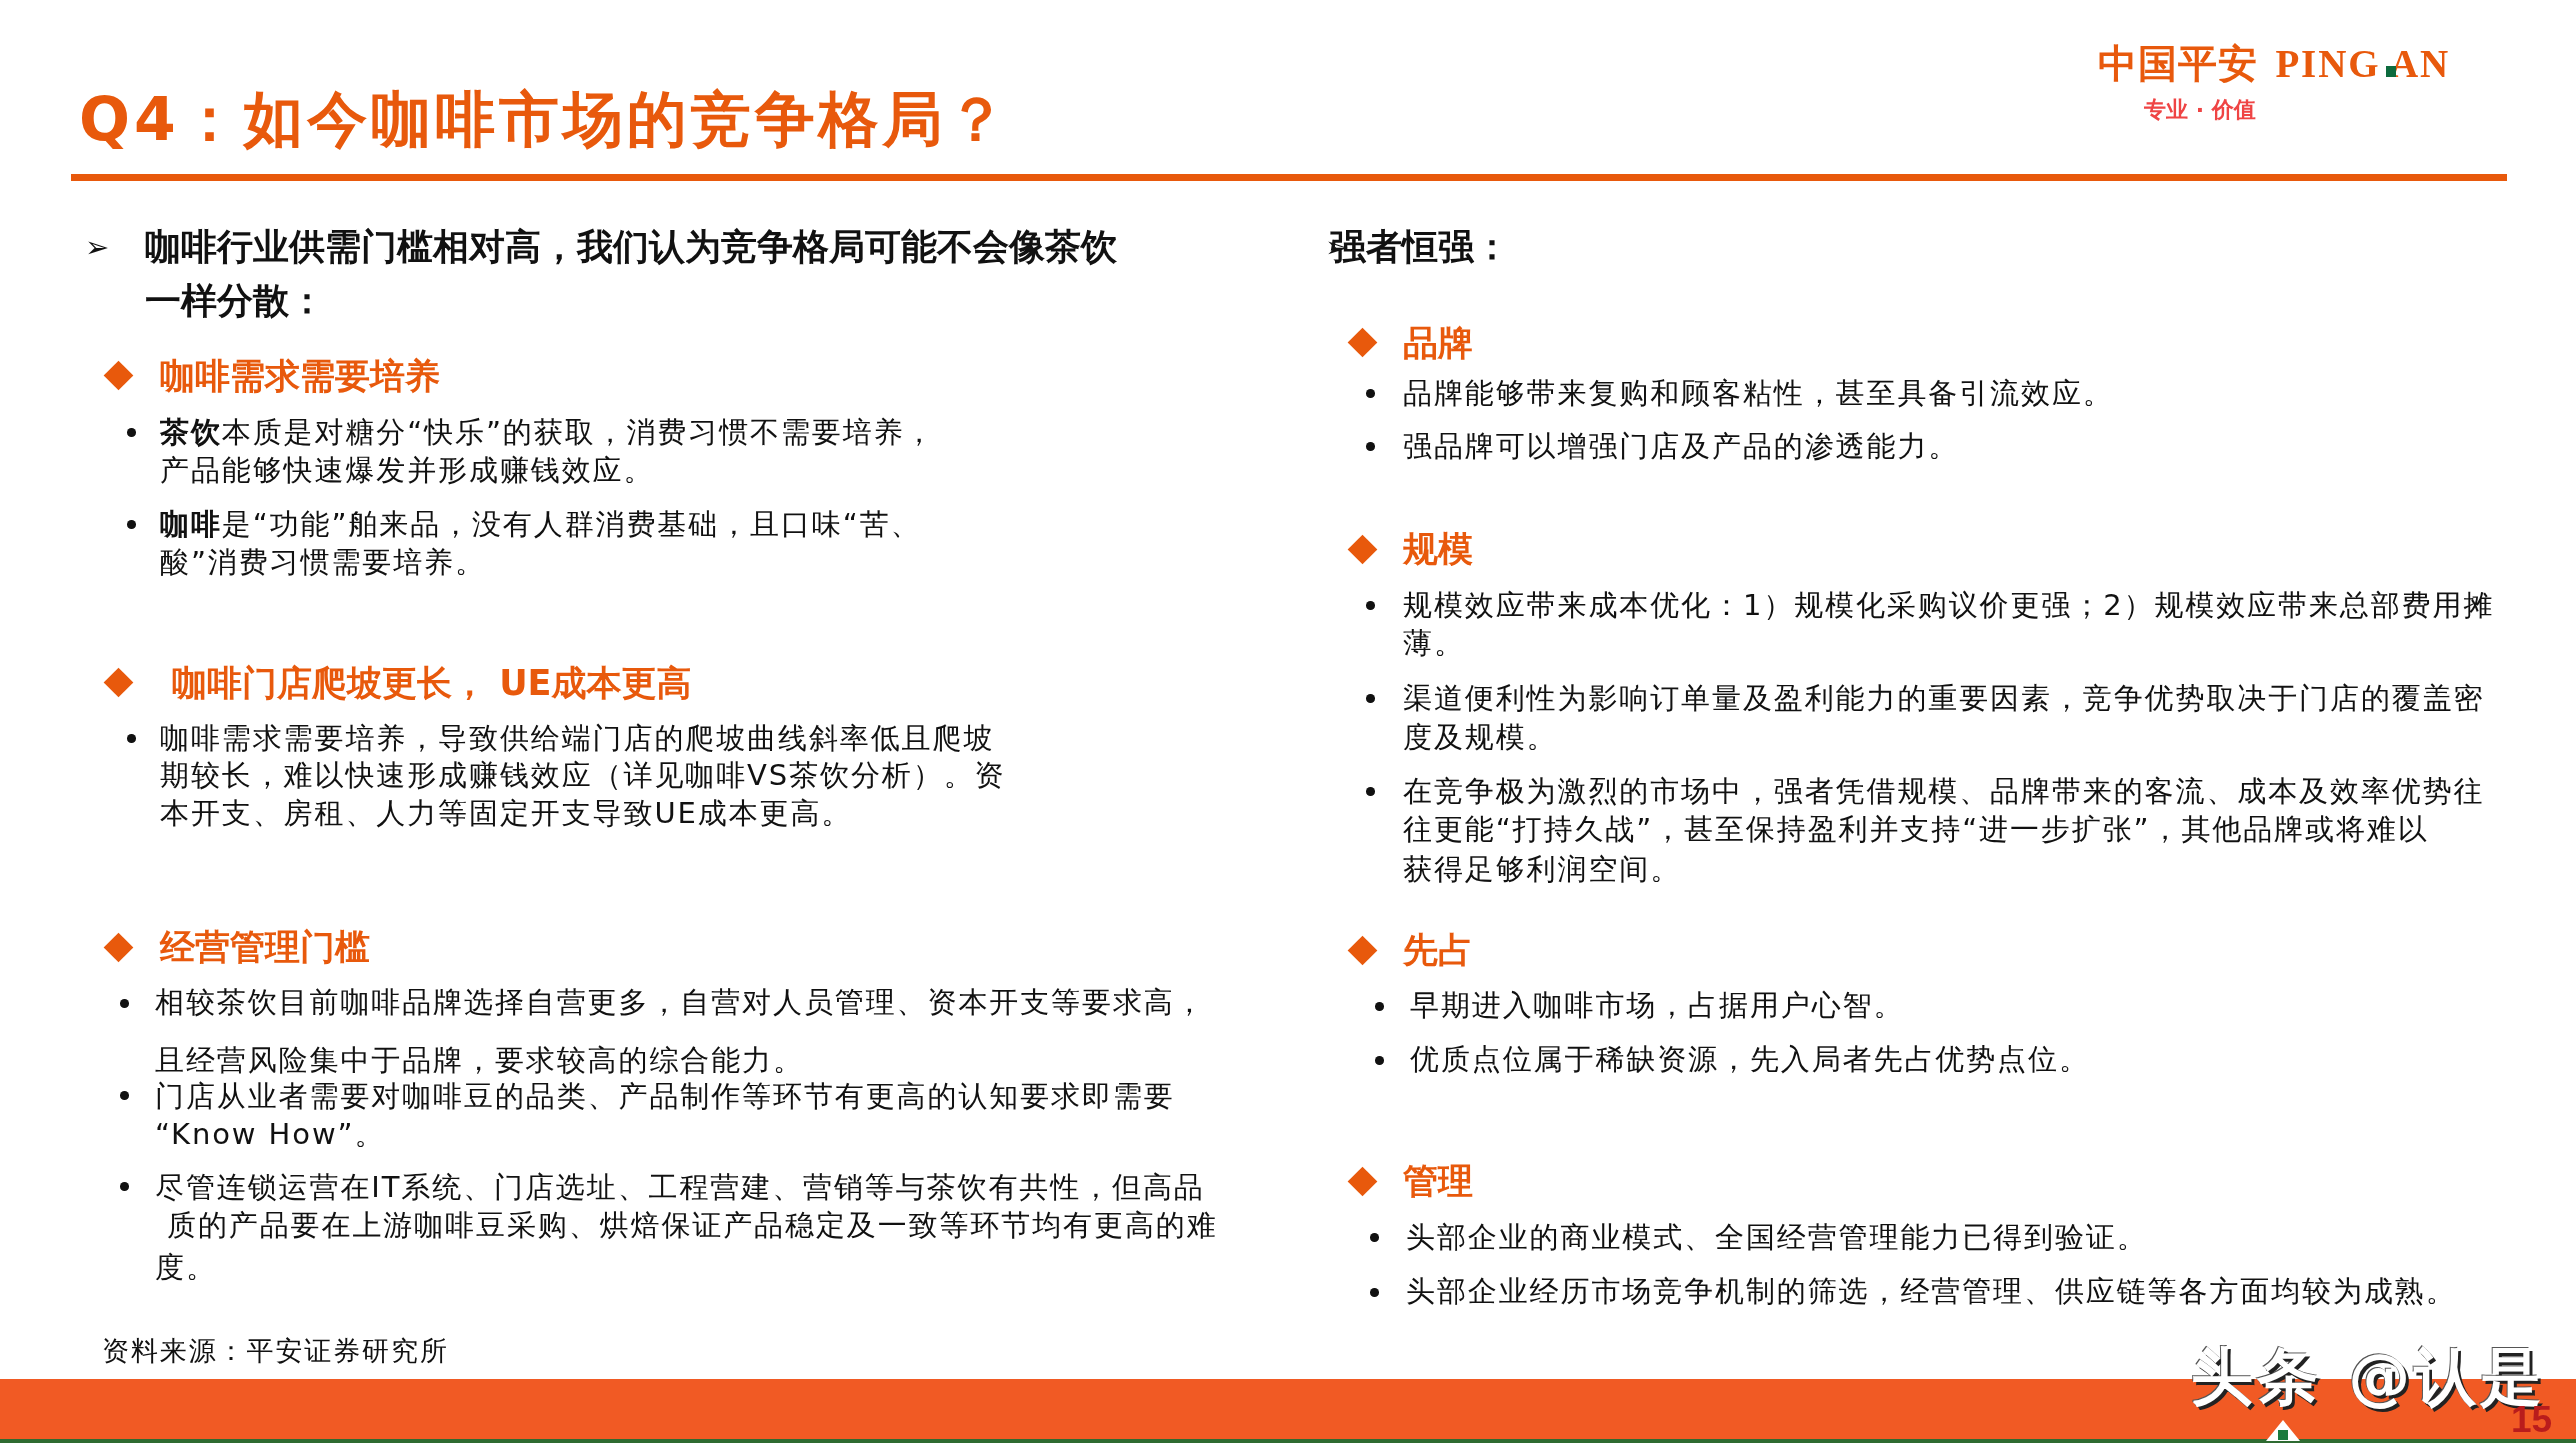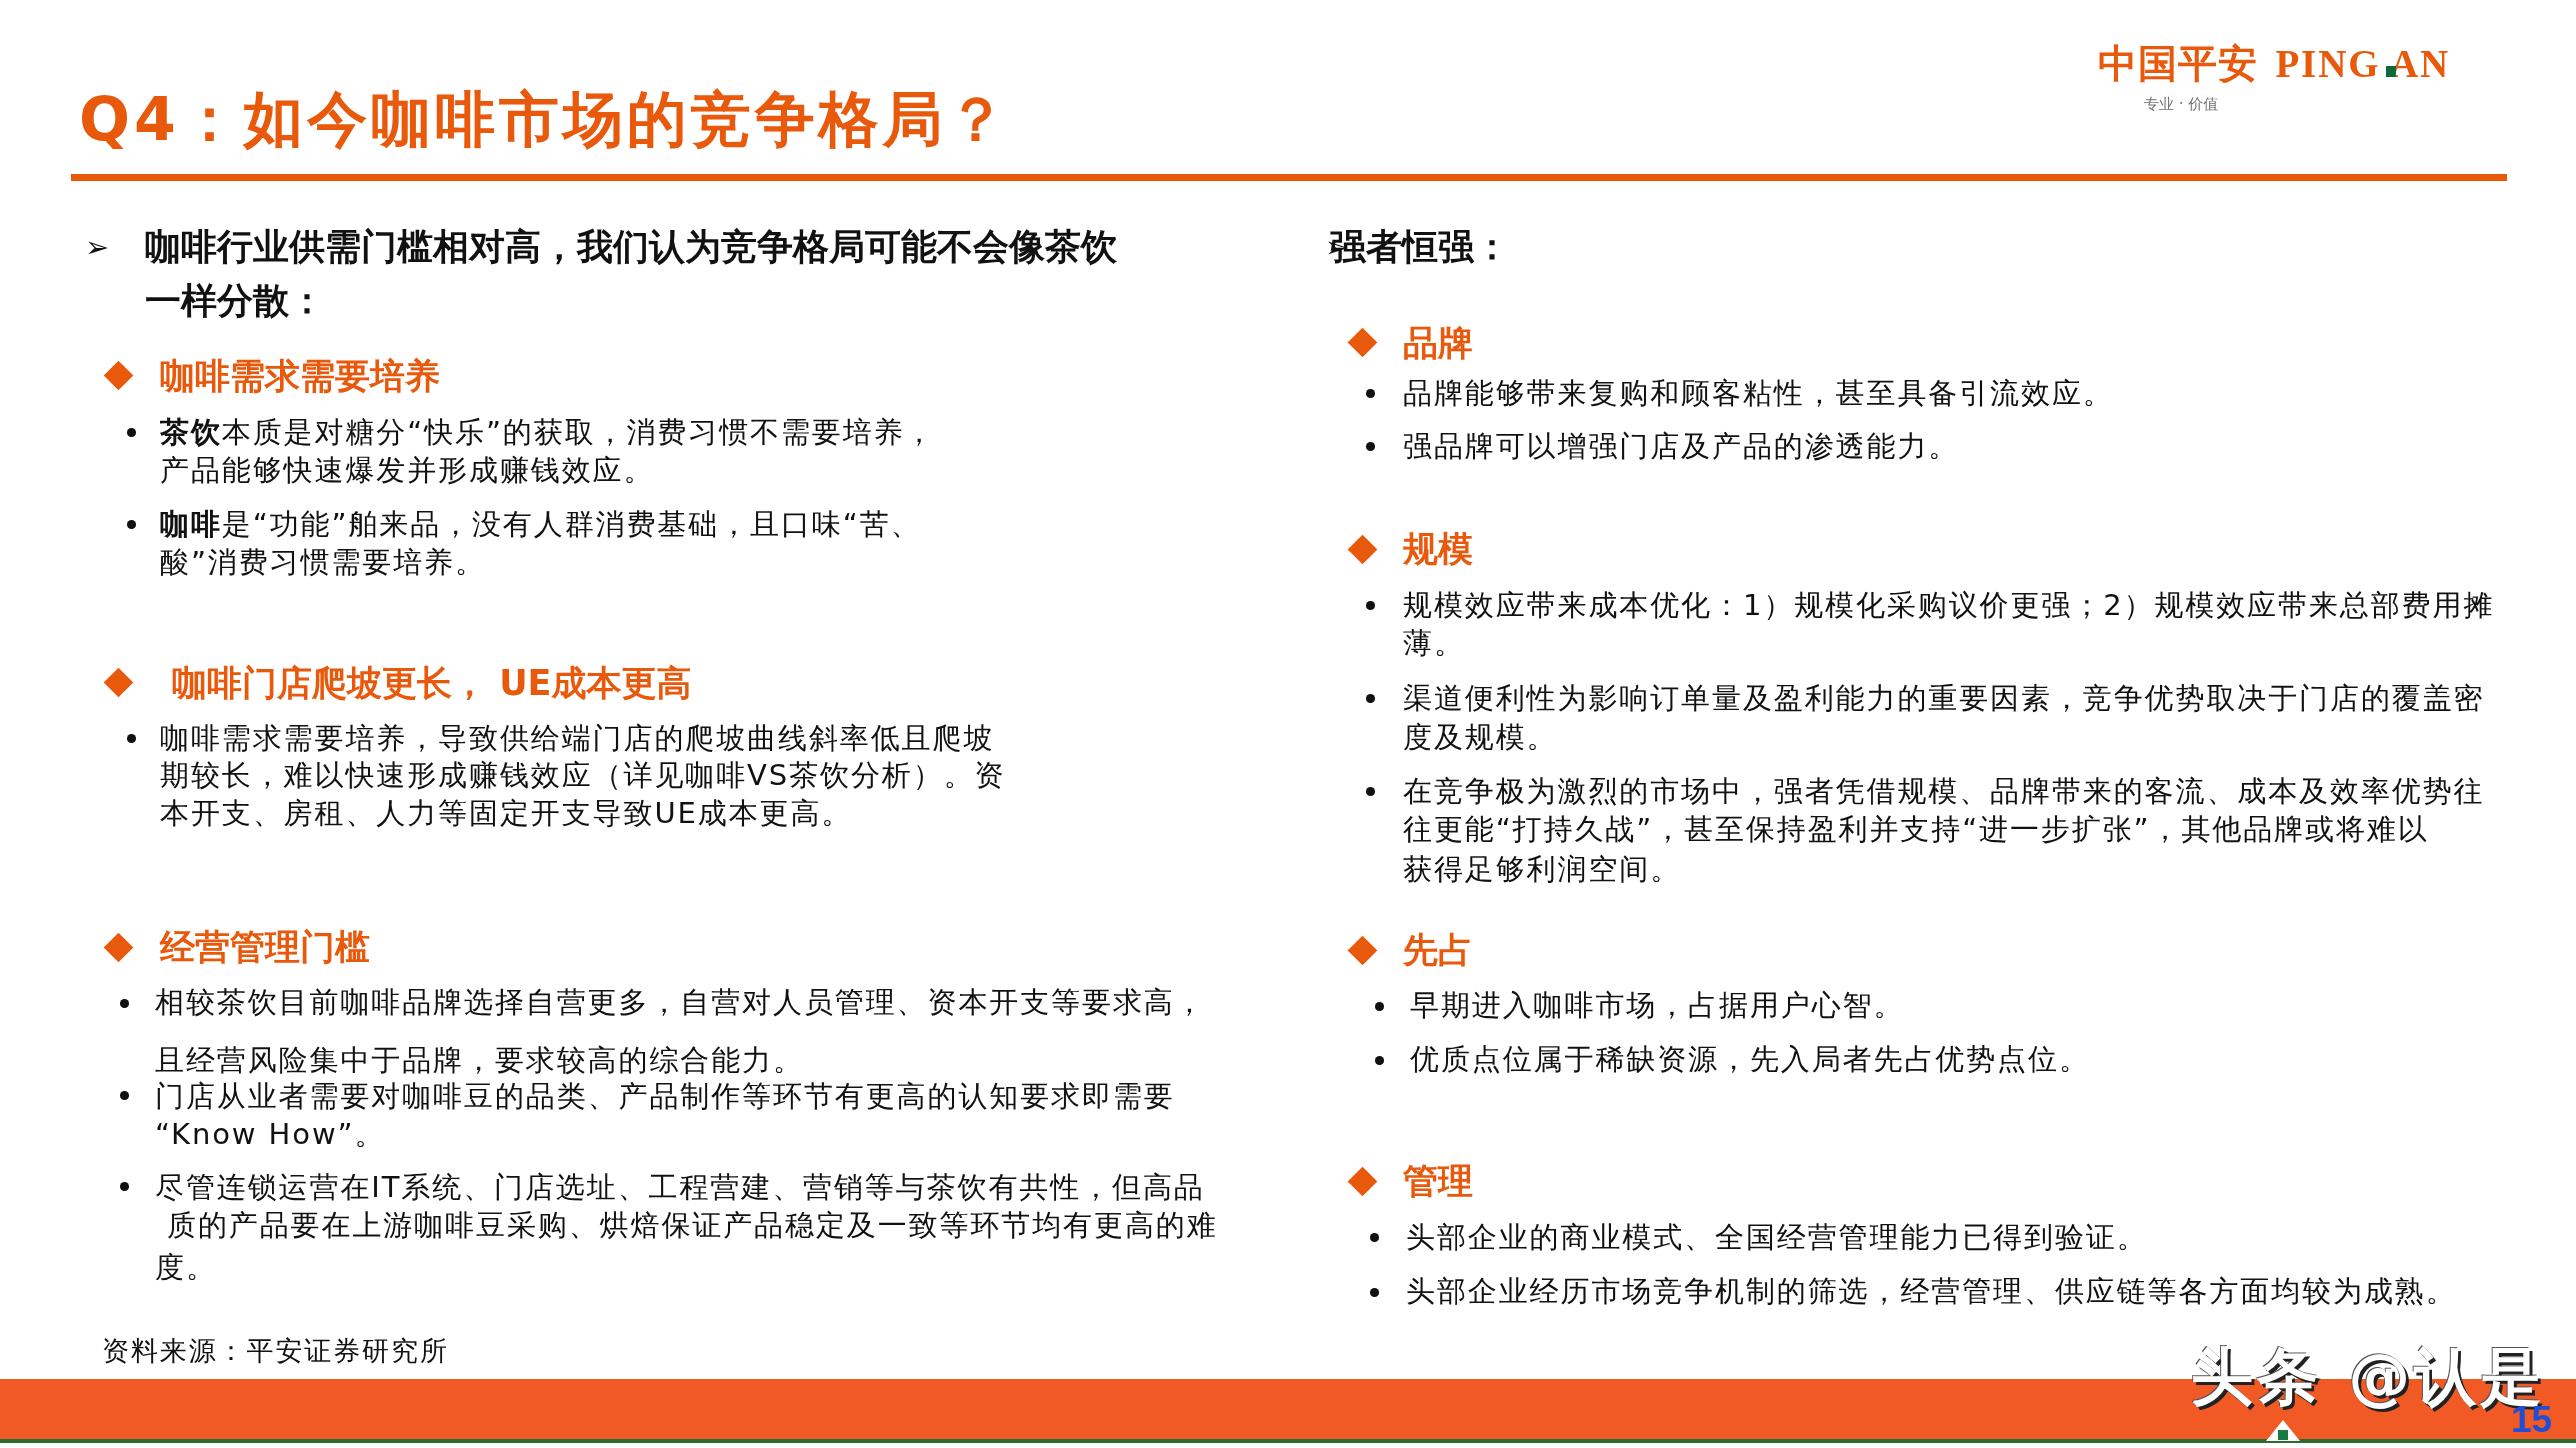--- a/index.html
+++ b/index.html
@@ -5,39 +5,39 @@
   html, body { margin:0; padding:0; }
   body { width:2576px; height:1449px; position:relative; background:#ffffff; overflow:hidden;
          font-family:"DejaVu Sans", sans-serif; color:#111; }
   .abs { position:absolute; }
   .title { left:79px; top:85px; font-size:60px; font-weight:bold; color:#e8590c; letter-spacing:3.9px; white-space:nowrap; line-height:68px; }
   .title-rule { left:71px; top:174px; width:2436px; height:6.8px; background:#e8590c; }
 
   .logo { left:2098px; top:42px; font-size:39px; font-weight:bold; color:#e8590c; white-space:nowrap; line-height:44px; letter-spacing:1px; }
   .logo .en { margin-left:17.4px; font-family:Liberation Serif, serif; letter-spacing:1.9px; position:relative;margin-top:37px; }
   .logo .green-mark { display:inline-block; width:9.7px; height:11.6px; background:#0d6b3e; position:absolute; right:54px; bottom:7.7px; }
-  .tagline { left:2144px; top:95px; font-size:15px; color:#737373; white-space:nowrap; }
+  .tagline { left:2144px; top:95px; font-size:22px; color:#ef4444; white-space:nowrap;font-weight:bold; }
 
   .lead { font-size:36px; font-weight:bold; line-height:54px; white-space:nowrap; }
   .lead-arrow { font-size:29px; line-height:54px; font-weight:bold; }
 
   .sec-head { font-size:35px; font-weight:bold; color:#e8590c; line-height:44px; white-space:nowrap; }
   .diamond { width:21px; height:21px; background:#e8590c; transform:rotate(45deg); }
 
   .bullet-dot { width:8.7px; height:8.7px; border-radius:50%; background:#111; }
   .btext { font-size:29px; line-height:38px; white-space:nowrap; letter-spacing:1.9px; }
   .btext b { font-weight:bold; }
 
   .source { left:102px; top:1333px; font-size:27px; white-space:nowrap; letter-spacing:1.9px; }
 
   .footer-bar { left:0; top:1379px; width:2576px; height:60px; background:#f15a24; }
   .footer-green { left:0; top:1439px; width:2576px; height:3.9px; background:#2e6b31; }
   .house { left:2266px; top:1420px; width:0; height:0; border-left:17.4px solid transparent; border-right:17.4px solid transparent; border-bottom:21px solid #ffffff; }
   .house-dot { left:2278px; top:1430px; width:9.7px; height:9.7px; background:#1a7a3e; }
-  .page-num { left:2511px; top:1399px; font-size:37px; font-weight:bold; color:#1d4ed8; font-family:"Liberation Sans", sans-serif; }
+  .page-num { left:2511px; top:1399px; font-size:37px; font-weight:bold; color:#b91c1c; font-family:"Liberation Sans", sans-serif; }
   .watermark { left:2191px; top:1335px; font-size:62px; font-weight:bold; color:#ffffff; white-space:nowrap;
                text-shadow: 2.9px 2.9px 0 #222, -1px -1px 0 #555; letter-spacing:3.9px; }
 </style>
 </head>
 <body>
 
 <div class="abs title">Q4：如今咖啡市场的竞争格局？</div>
 <div class="abs title-rule"></div>
 
 <div class="abs logo">

